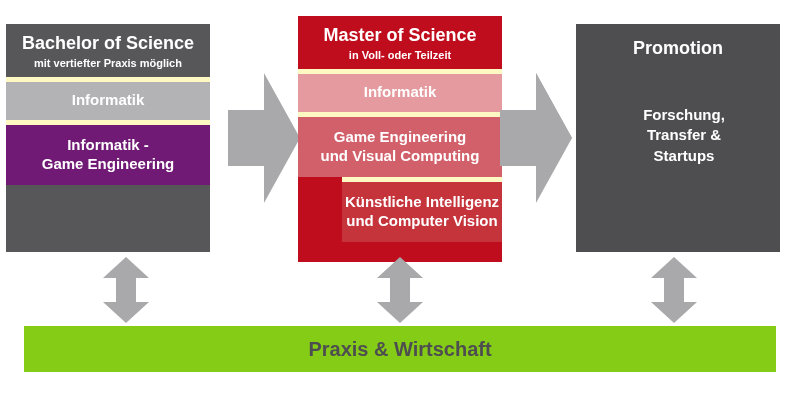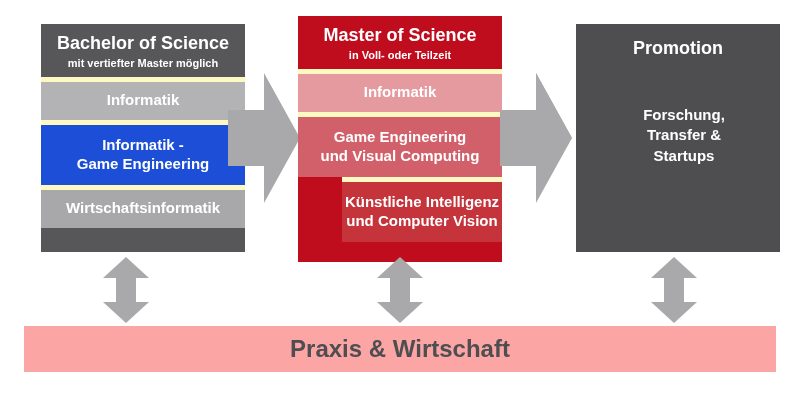--- a/index.html
+++ b/index.html
@@ -4,77 +4,76 @@
 <style>
   html,body{margin:0;padding:0;background:#fff;}
   .canvas{
     position:relative;width:800px;height:400px;background:#ffffff;
     font-family:"Liberation Sans",sans-serif;font-weight:bold;overflow:hidden;
   }
   .box{
     position:absolute;display:flex;flex-direction:column;
     color:#fff;text-align:center;box-sizing:border-box;
   }
-  .bachelor{left:41px;top:24px;width:204px;height:228px;background:#57575a;padding-bottom:4px;}
+  .bachelor{left:6px;top:24px;width:204px;height:228px;background:#57575a;padding-bottom:4px;}
   .master{left:298px;top:16px;width:204px;height:246px;background:#c00d1e;}
   .promotion{left:576px;top:24px;width:204px;height:228px;background:#4e4e50;}
 
   .box-header{padding:10px 4px 8px;}
   .box-title{font-size:18px;line-height:1.1;}
   .box-subtitle{font-size:11px;margin-top:3px;}
 
   .row{
     border-top:5px solid #fef9c3;
     display:flex;align-items:center;justify-content:center;
     white-space:pre-line;font-size:15px;line-height:1.25;
   }
   .h1{height:38px;}
   .h2{height:60px;}
 
   
   .b-row1{background:#b3b3b5;}
-  .b-row2{background:#1d4ed8;}
+  .b-row2{background:#701a75;}
   .b-row3{background:#a8a8aa;}
   
   .m-row1{background:#e49a9e;}
   .m-row2{background:#d2606a;}
   .m-row3{background:#c5333b;margin-left:44px;}
 
   .promo-title{margin-top:14px;font-size:18px;}
   .promo-body{margin-top:46px;font-size:15px;line-height:1.35;white-space:pre-line;margin-left:12px;}
 
   .h-arrow{position:absolute;width:72px;height:150px;top:63px;}
   .h-arrow-1{left:228px;}
   .h-arrow-2{left:500px;}
   .v-arrow{position:absolute;width:46px;height:66px;top:257px;}
   .v-arrow-1{left:103px;}
   .v-arrow-2{left:377px;}
   .v-arrow-3{left:651px;}
   .arrow-fill{fill:#a9a9ab;}
 
   .praxis-bar{
     position:absolute;left:24px;top:326px;width:752px;height:46px;
-    background:#fca5a5;display:flex;align-items:center;justify-content:center;
-    color:#4e4e50;font-size:24px;
+    background:#84cc16;display:flex;align-items:center;justify-content:center;
+    color:#4e4e50;font-size:20px;
   }
 </style>
 </head>
 <body>
 
 <div class="canvas">
 
   <div class="box bachelor">
     <div class="box-header">
       <div class="box-title">Bachelor of Science</div>
-      <div class="box-subtitle">mit vertiefter Master möglich</div>
+      <div class="box-subtitle">mit vertiefter Praxis möglich</div>
     </div>
     <div class="row h1 b-row1">Informatik</div>
     <div class="row h2 b-row2">Informatik -
 Game Engineering</div>
-    <div class="row h1 b-row3">Wirtschaftsinformatik</div>
   </div>
 
   <div class="h-arrow h-arrow-1">
     <svg width="72" height="150" viewBox="0 0 72 150">
       <polygon class="arrow-fill" points="0,47 36,47 36,10 72,75 36,140 36,103 0,103"></polygon>
     </svg>
   </div>
 
   <div class="box master">
     <div class="box-header">

